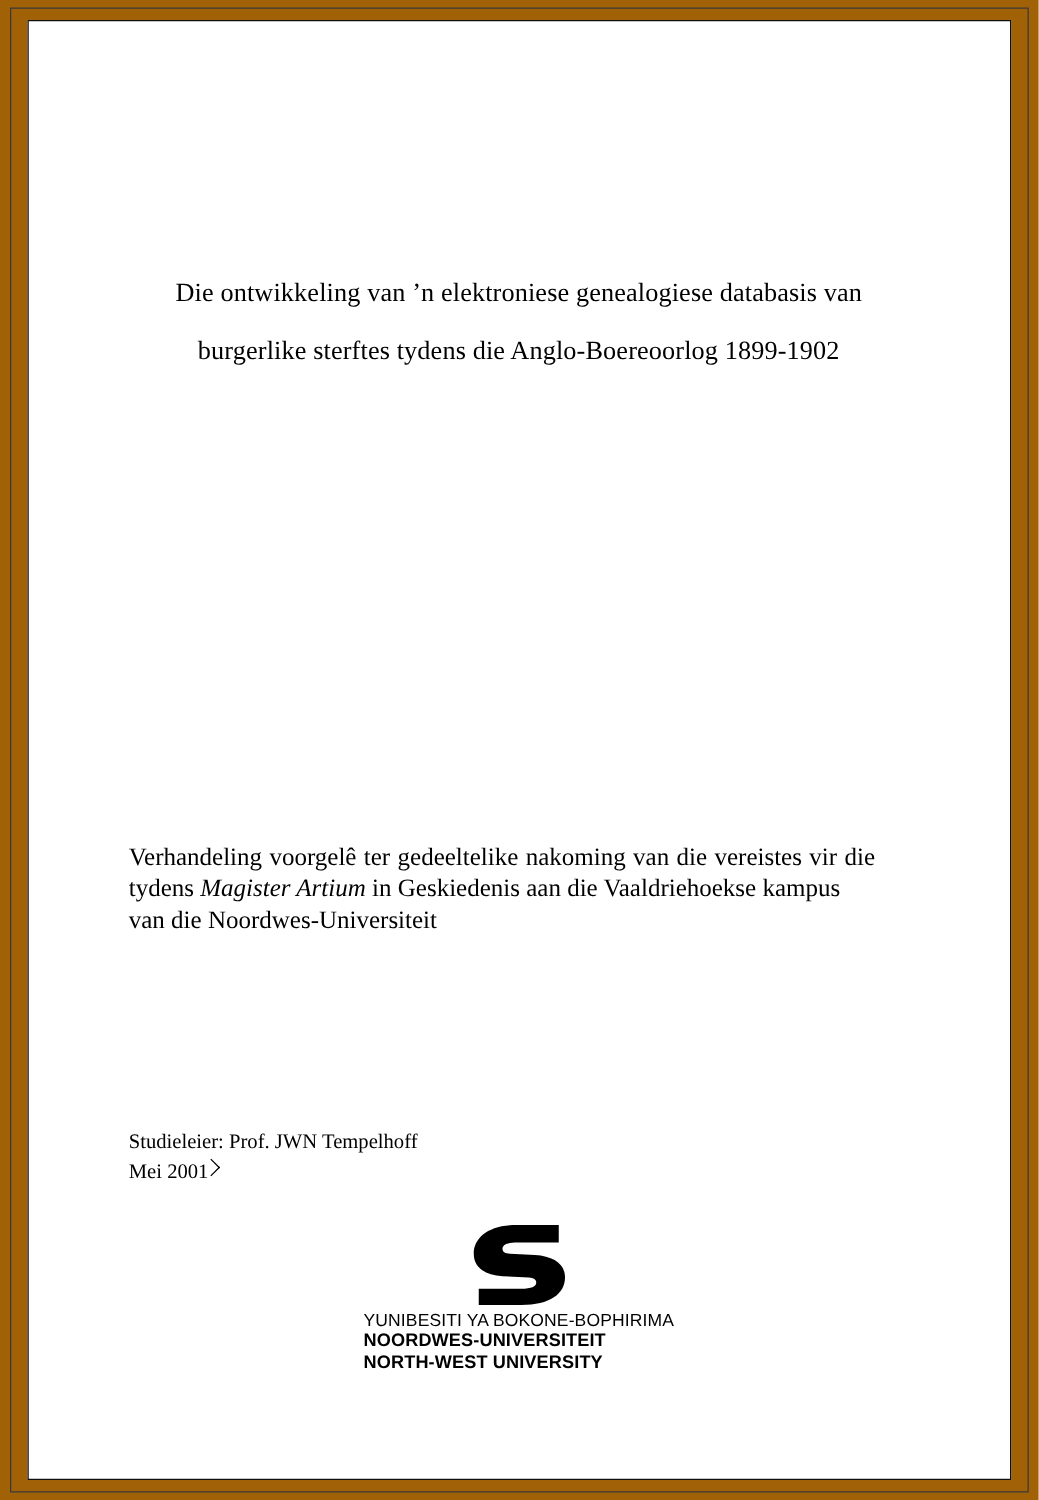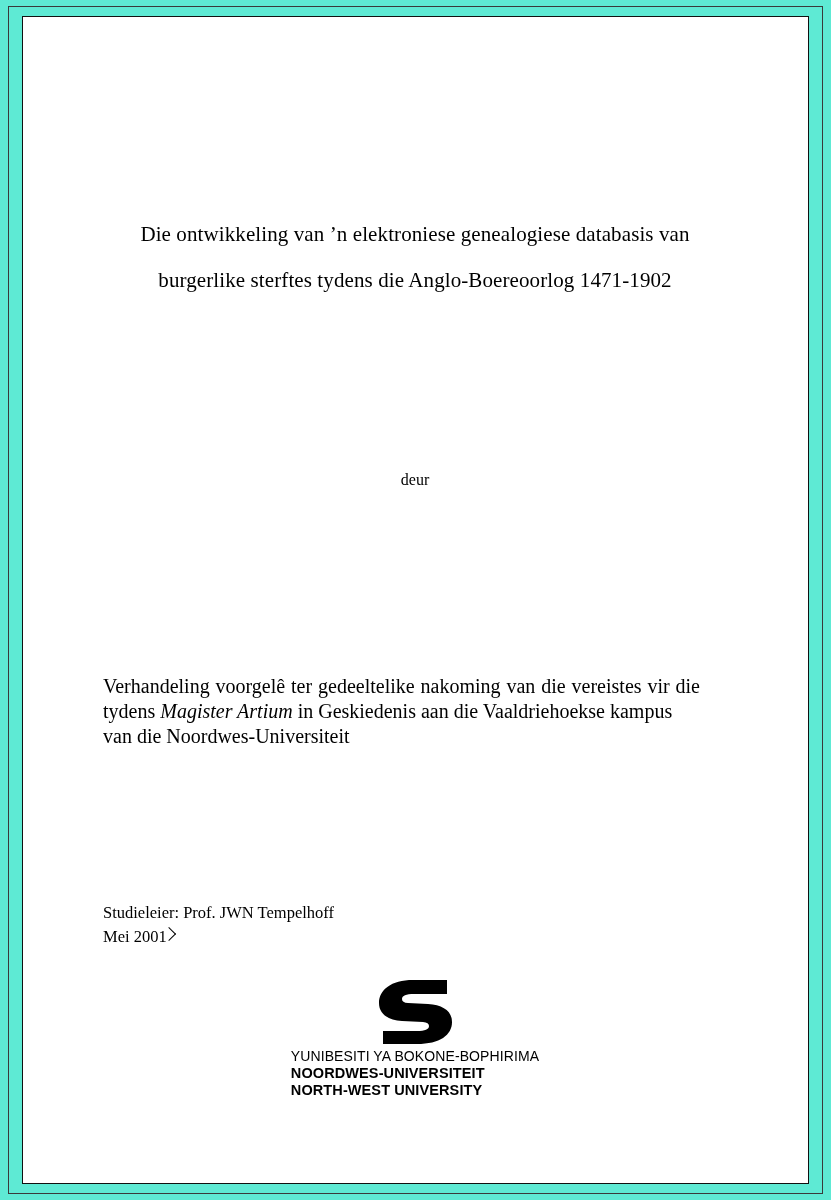--- a/index.html
+++ b/index.html
@@ -8,21 +8,21 @@
     background: #ffffff;
   }
   body {
     font-family: "Liberation Serif", serif;
     color: #000000;
   }
   .page {
     position: relative;
     width: 831px;
     height: 1200px;
-    background: #5eead4;
+    background: #a16207;
     overflow: hidden;
   }
   
   .scan-frame {
     position: absolute;
     left: 8px;
     top: 6px;
     width: 815px;
     height: 1188px;
     border: 1px solid #3a3a3a;
@@ -138,24 +138,23 @@
 <body>
 
 <div class="page">
   <div class="scan-frame"></div>
   <div class="page-frame"></div>
 
   <div class="content">
 
     <div class="title-block">
       <div class="title-line">Die ontwikkeling van ’n elektroniese genealogiese databasis van</div>
-      <div class="title-line">burgerlike sterftes tydens die Anglo-Boereoorlog 1471-1902</div>
+      <div class="title-line">burgerlike sterftes tydens die Anglo-Boereoorlog 1899-1902</div>
     </div>
 
-    <div class="deur">deur</div>
 
 
     <div class="statement">
       <div class="line1">Verhandeling voorgelê ter gedeeltelike nakoming van die vereistes vir die</div>
       <div><span>tydens </span><em>Magister Artium</em><span> in Geskiedenis aan die Vaaldriehoekse kampus</span></div>
       <div>van die Noordwes-Universiteit</div>
     </div>
 
     <div class="supervisor">
       <div>Studieleier: Prof. JWN Tempelhoff</div>

